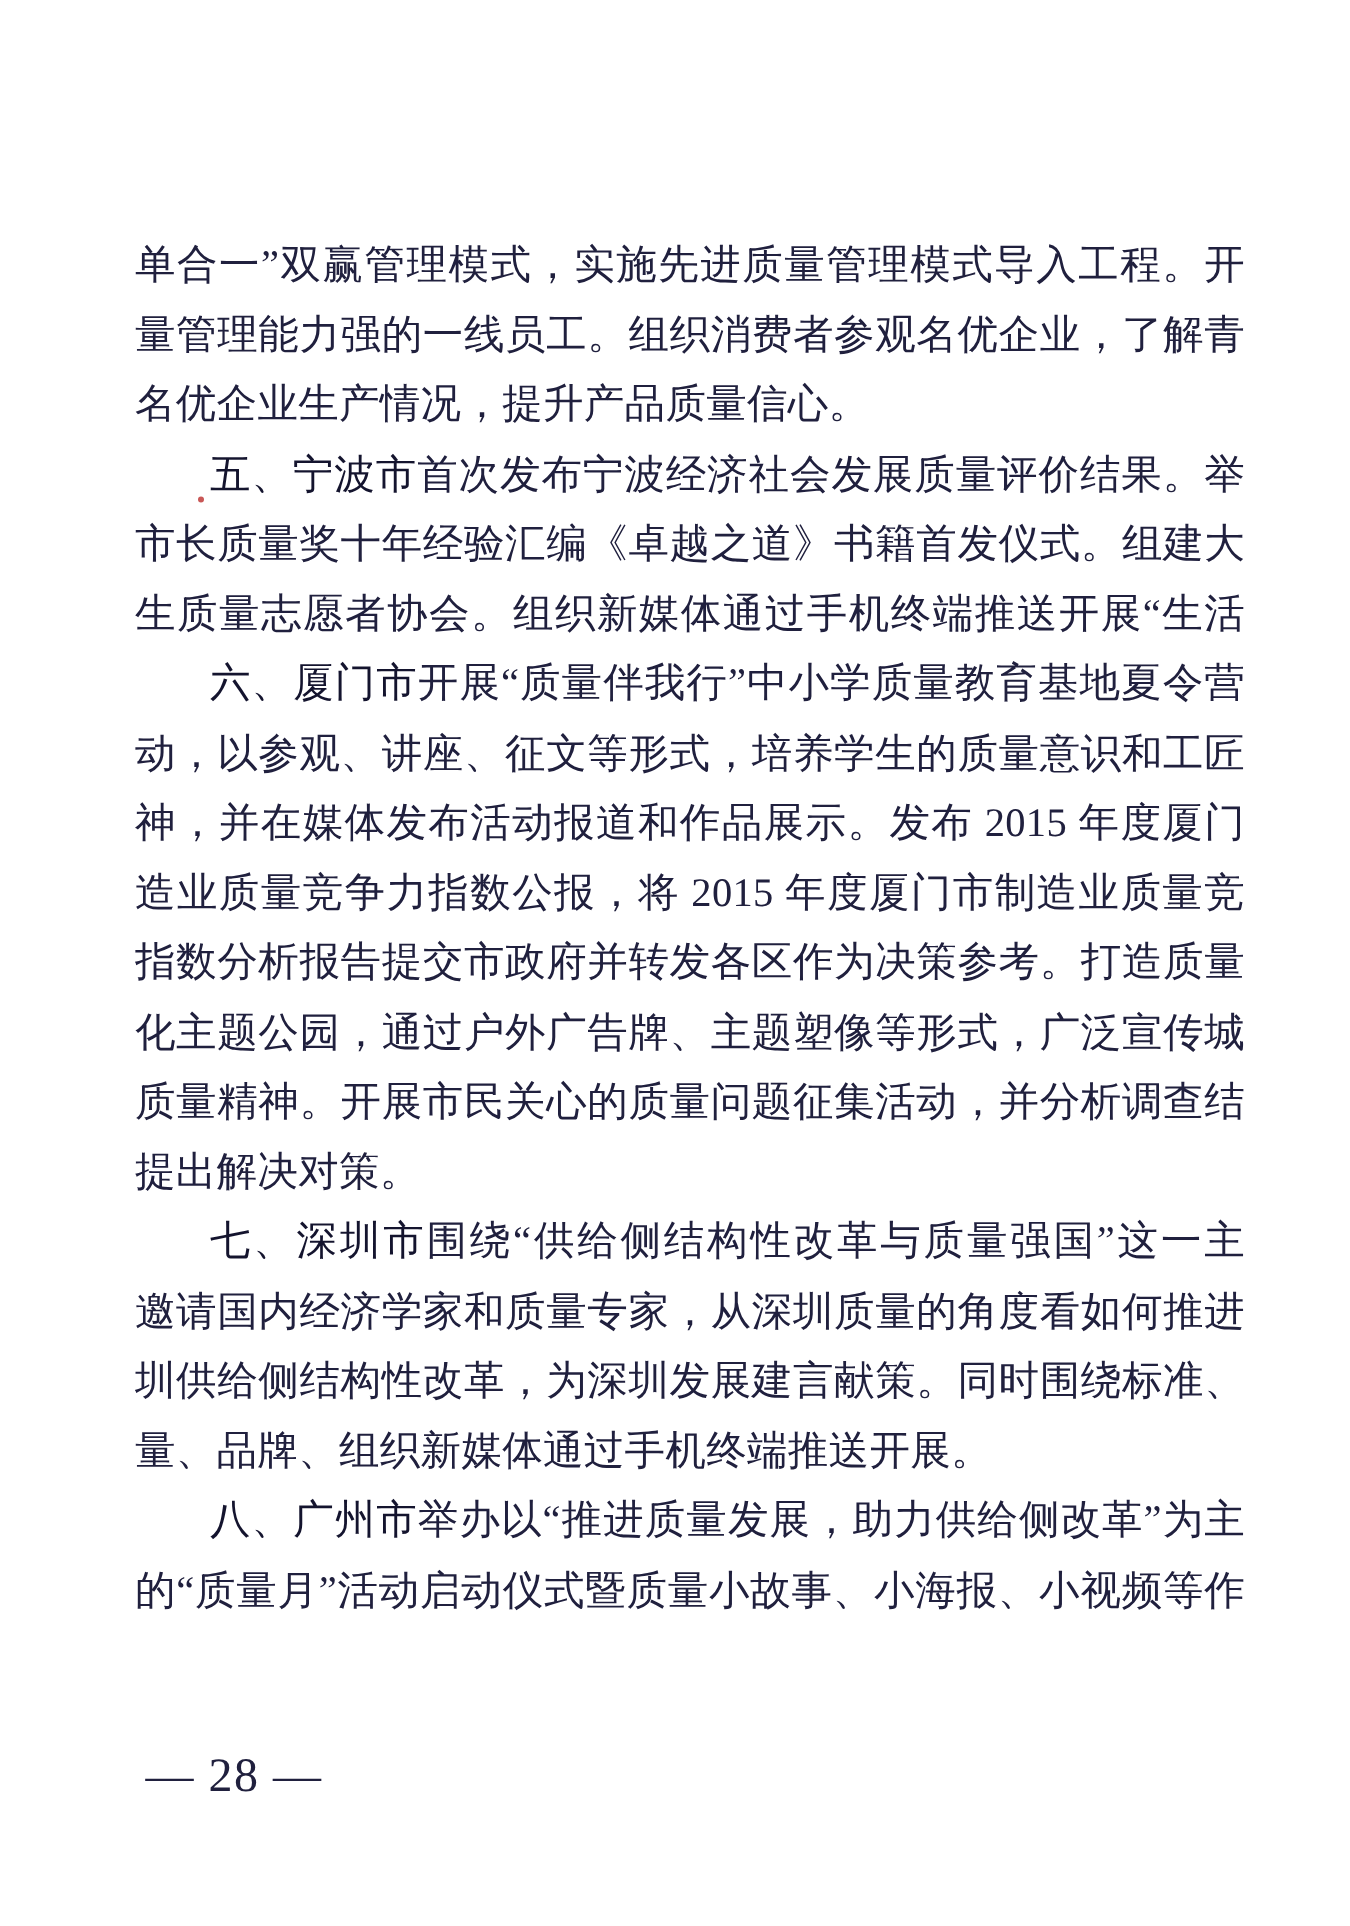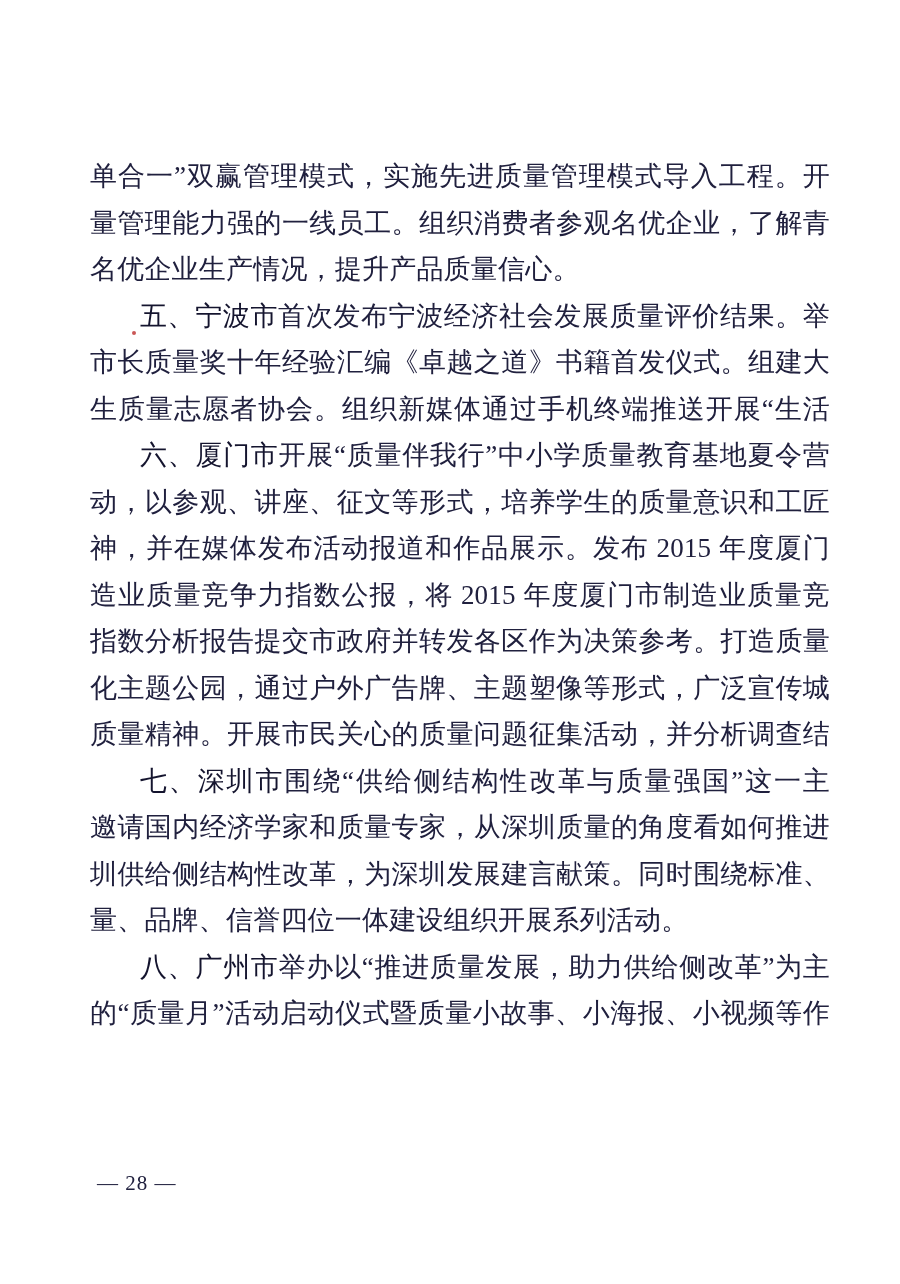--- a/index.html
+++ b/index.html
@@ -43,21 +43,21 @@
   }
   .seg { font-family: "Liberation Serif", serif; }
   .seg.b {
     font-family: "Liberation Sans", sans-serif;
     font-weight: 400;
     color: var(--bold);
   }
   .footer {
     position: absolute;
     left: 97px; top: 1168px;
-    font-size: 21px;
+    font-size: 32px;
     line-height: 30px;
     color: var(--text);
     font-family: "Liberation Serif", serif;
     letter-spacing: 1px;
   }
   .artifact-dot {
     position: absolute;
     left: 132px; top: 331px;
     width: 4px; height: 4px;
     border-radius: 50%;
@@ -75,22 +75,23 @@
       <div class="line indent"><span class="seg b">五、宁波市</span><span class="seg">首次发布宁波经济社会发展质量评价结果。举办</span></div>
       <div class="line"><span class="seg">市长质量奖十年经验汇编《卓越之道》书籍首发仪式。组建大学</span></div>
       <div class="line"><span class="seg">生质量志愿者协会。组织新媒体通过手机终端推送开展“生活质</span></div>
       <div class="line indent"><span class="seg b">六、厦门市</span><span class="seg">开展“质量伴我行”中小学质量教育基地夏令营活</span></div>
       <div class="line"><span class="seg">动，以参观、讲座、征文等形式，培养学生的质量意识和工匠精</span></div>
       <div class="line"><span class="seg">神，并在媒体发布活动报道和作品展示。发布 2015 年度厦门市制</span></div>
       <div class="line"><span class="seg">造业质量竞争力指数公报，将 2015 年度厦门市制造业质量竞争力</span></div>
       <div class="line"><span class="seg">指数分析报告提交市政府并转发各区作为决策参考。打造质量文</span></div>
       <div class="line"><span class="seg">化主题公园，通过户外广告牌、主题塑像等形式，广泛宣传城市</span></div>
       <div class="line"><span class="seg">质量精神。开展市民关心的质量问题征集活动，并分析调查结果，</span></div>
+      <div class="line end"><span class="seg">提出解决对策。</span></div>
       <div class="line indent"><span class="seg b">七、深圳市</span><span class="seg">围绕“供给侧结构性改革与质量强国”这一主题，</span></div>
       <div class="line"><span class="seg">邀请国内经济学家和质量专家，从深圳质量的角度看如何推进深</span></div>
       <div class="line"><span class="seg">圳供给侧结构性改革，为深圳发展建言献策。同时围绕标准、质</span></div>
-      <div class="line end"><span class="seg">量、品牌、信誉四位一体建设组织开展系列活动。</span></div>
+      <div class="line end"><span class="seg">量、品牌、组织新媒体通过手机终端推送开展。</span></div>
       <div class="line indent"><span class="seg b">八、广州市</span><span class="seg">举办以“推进质量发展，助力供给侧改革”为主题</span></div>
       <div class="line"><span class="seg">的“质量月”活动启动仪式暨质量小故事、小海报、小视频等作品</span></div>
     </div>
   <span class="artifact-dot" style="background: rgb(192, 58, 56);"></span>
   <div class="footer">— 28 —</div>
 </div>
 
 </body></html>

